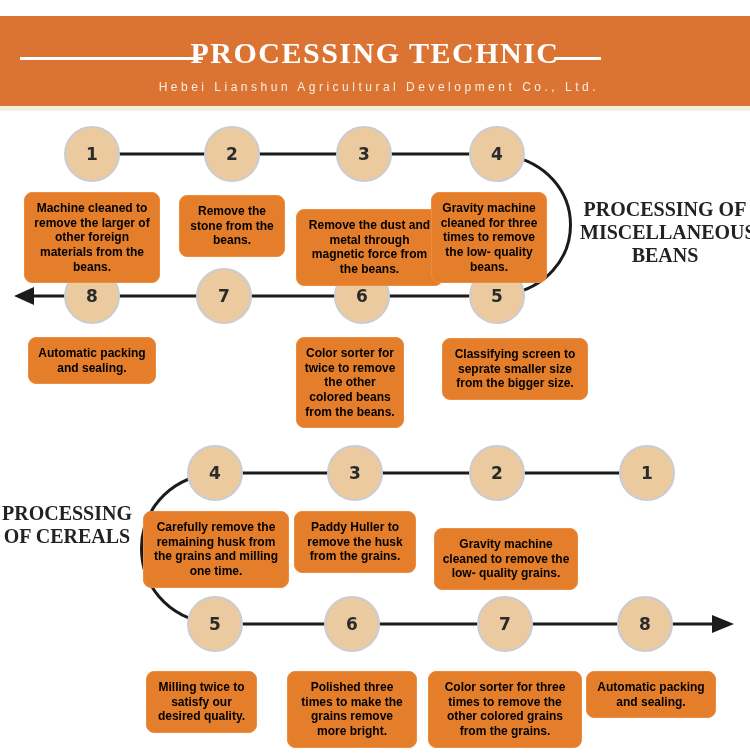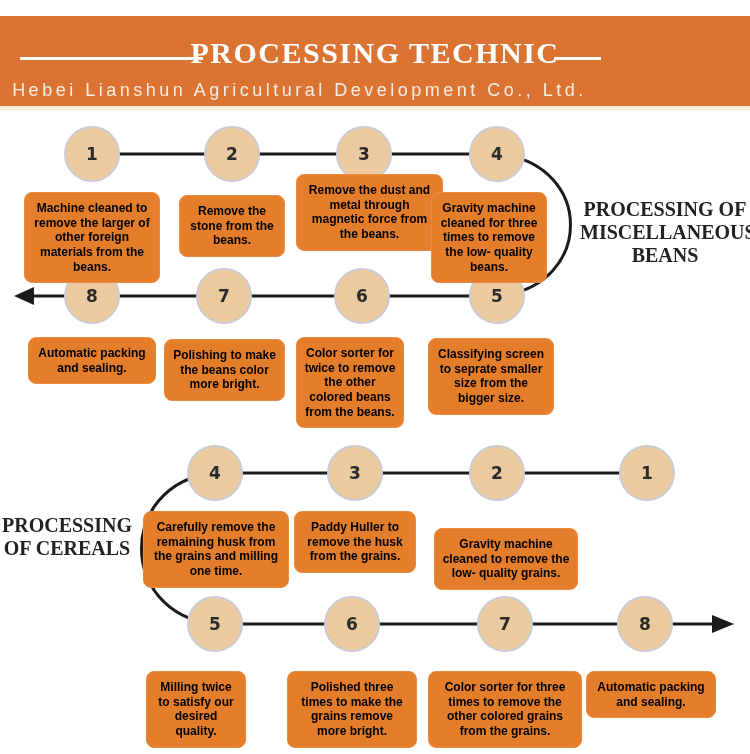--- a/index.html
+++ b/index.html
@@ -21,21 +21,21 @@
     position:absolute;left:0;top:20px;width:750px;
     text-align:center;
     font-family:"Liberation Serif",serif;font-weight:bold;
     font-size:30px;letter-spacing:1.5px;color:#ffffff;
   }
   .title-line{position:absolute;top:41px;height:3px;background:#ffffff;}
   .title-line.left{left:20px;width:183px;}
   .title-line.right{left:555px;width:46px;}
   .subtitle{
     position:absolute;left:0;top:64px;width:599px;
-    text-align:center;font-size:18px;letter-spacing:3.5px;
+    text-align:right;font-size:12px;letter-spacing:3.5px;
     color:#f6eee2;font-weight:400;
   }
   
   .flow{position:absolute;left:0;width:750px;}
   .flow-beans{top:90px;height:310px;}
   .flow-cereals{top:400px;height:354px;}
   .connectors{position:absolute;left:0;top:0;pointer-events:none;}
   .node{
     position:absolute;width:56px;height:56px;border-radius:50%;
     background:#ecca9f;border:2px solid #cbccd2;box-sizing:border-box;
@@ -48,21 +48,21 @@
     border-radius:8px;padding:8px 7px;box-sizing:border-box;
     color:#000000;font-weight:bold;font-size:12px;line-height:1.22;
     text-align:center;
   }
   .section-label{
     position:absolute;text-align:center;
     font-family:"Liberation Serif",serif;font-weight:bold;
     font-size:20px;line-height:1.15;color:#222222;
   }
   .label-beans{left:580px;top:92px;width:170px;}
-  .label-cereals{left:2px;top:98px;width:130px;}
+  .label-cereals{left:2px;top:86px;width:130px;}
 </style>
 </head>
 <body>
 
 <div class="page">
 
   <div class="header">
     <div class="title-line left"></div>
     <div class="title-line right"></div>
     <div class="main-title">PROCESSING TECHNIC</div>
@@ -99,26 +99,25 @@
       </div>
     <div class="node" style="left:334px;top:162px">
         <span>6</span>
       </div>
     <div class="node" style="left:469px;top:162px">
         <span>5</span>
       </div>
 
     <div class="step-box" style="left:24px;top:86px;width:136px">Machine cleaned to remove the larger of other foreign materials from the beans.</div>
     <div class="step-box" style="left:179px;top:89px;width:106px">Remove the stone from the beans.</div>
-    <div class="step-box" style="left:296px;top:68px;width:147px">Remove the dust and metal through magnetic force from the beans.</div>
+    <div class="step-box" style="left:296px;top:103px;width:147px">Remove the dust and metal through magnetic force from the beans.</div>
     <div class="step-box" style="left:431px;top:86px;width:116px">Gravity machine cleaned for three times to remove the low- quality beans.</div>
     <div class="step-box" style="left:28px;top:231px;width:128px">Automatic packing and sealing.</div>
-    <div class="step-box" style="left:164px;top:233px;width:121px">Polishing to make the beans color more bright.</div>
     <div class="step-box" style="left:296px;top:231px;width:108px">Color sorter for twice to remove the other colored beans from the beans.</div>
-    <div class="step-box" style="left:428px;top:232px;width:126px">Classifying screen to seprate smaller size from the bigger size.</div>
+    <div class="step-box" style="left:442px;top:232px;width:146px">Classifying screen to seprate smaller size from the bigger size.</div>
 
     <div class="section-label label-beans">PROCESSING OF MISCELLANEOUS BEANS</div>
   </div>
 
   <div class="flow flow-cereals">
     <svg class="connectors" width="750" height="354" viewBox="0 0 750 354">
       <path d="M 647 57 H 215" stroke="#1b1b1b" stroke-width="3" fill="none"></path>
       <path d="M 212 57 C 118 70 118 195 212 208" stroke="#1b1b1b" stroke-width="3" fill="none"></path>
       <path d="M 215 208 H 645" stroke="#1b1b1b" stroke-width="3" fill="none"></path>
       <path d="M 645 208 H 716" stroke="#1b1b1b" stroke-width="3" fill="none"></path>
@@ -146,21 +145,21 @@
     <div class="node" style="left:477px;top:180px">
         <span>7</span>
       </div>
     <div class="node" style="left:617px;top:180px">
         <span>8</span>
       </div>
 
     <div class="step-box" style="left:143px;top:95px;width:146px">Carefully remove the remaining husk from the grains and milling one time.</div>
     <div class="step-box" style="left:294px;top:95px;width:122px">Paddy Huller to remove the husk from the grains.</div>
     <div class="step-box" style="left:434px;top:112px;width:144px">Gravity machine cleaned to remove the low- quality grains.</div>
-    <div class="step-box" style="left:146px;top:255px;width:100px">Milling twice to satisfy our desired quality.</div>
+    <div class="step-box" style="left:146px;top:255px;width:111px">Milling twice to satisfy our desired quality.</div>
     <div class="step-box" style="left:287px;top:255px;width:130px">Polished three times to make the grains remove more bright.</div>
     <div class="step-box" style="left:428px;top:255px;width:154px">Color sorter for three times to remove the other colored grains from the grains.</div>
     <div class="step-box" style="left:586px;top:255px;width:130px">Automatic packing and sealing.</div>
 
     <div class="section-label label-cereals">PROCESSING OF CEREALS</div>
   </div>
 
 </div>
 
 </body></html>

